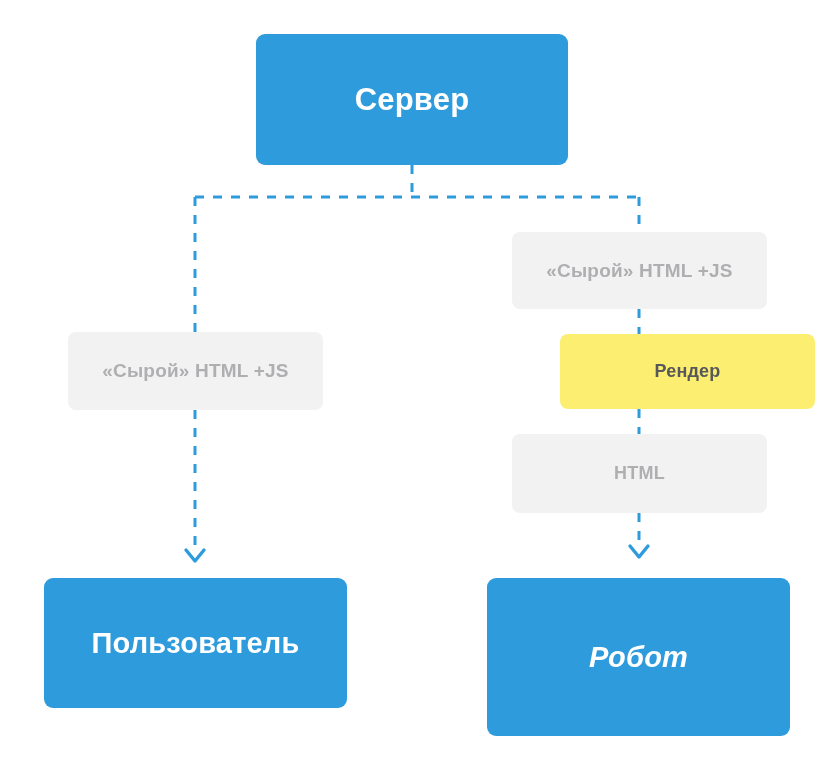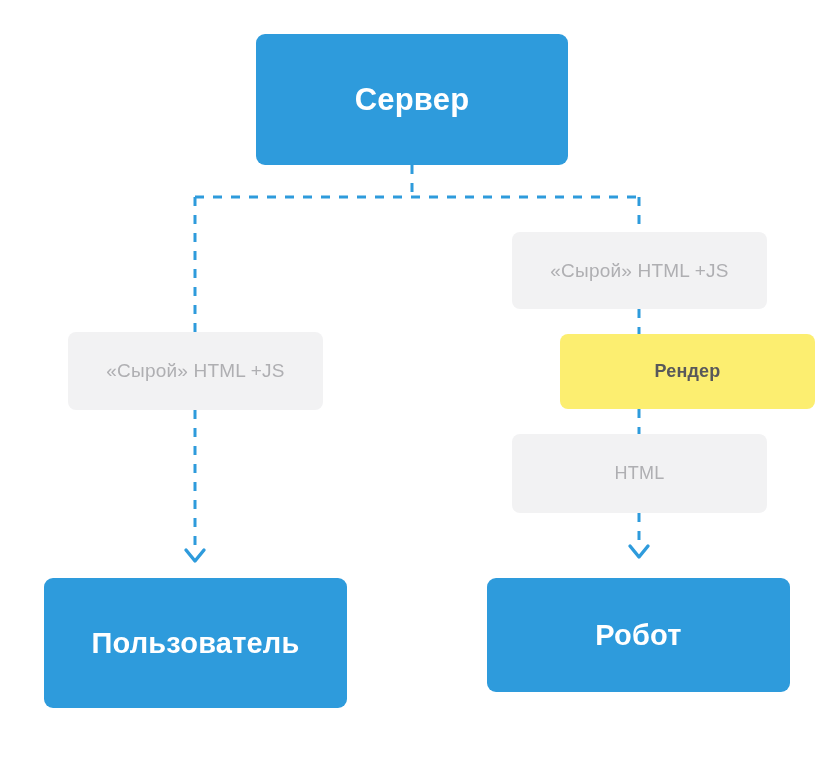--- a/index.html
+++ b/index.html
@@ -36,21 +36,21 @@
 
   .node-primary {
     background: #2e9bdc;
     color: #ffffff;
     font-weight: bold;
   }
 
   .node-muted {
     background: #f2f2f3;
     color: #afafb2;
-    font-weight: normal;
+    font-weight: bold;
     border-radius: 8px;
   }
 
   .node-accent {
     background: #fcee70;
     color: #58585b;
     font-weight: bold;
     border-radius: 8px;
   }
 
@@ -102,22 +102,23 @@
     width: 303px;
     height: 130px;
     font-size: 29px;
     align-items: center;
   }
 
   #node-robot {
     left: 487px;
     top: 578px;
     width: 303px;
-    height: 114px;
+    height: 158px;
     font-size: 29px;
+    font-style: italic;
   }
 
   
   #connectors {
     position: absolute;
     left: 0;
     top: 0;
     width: 823px;
     height: 759px;
     pointer-events: none;

